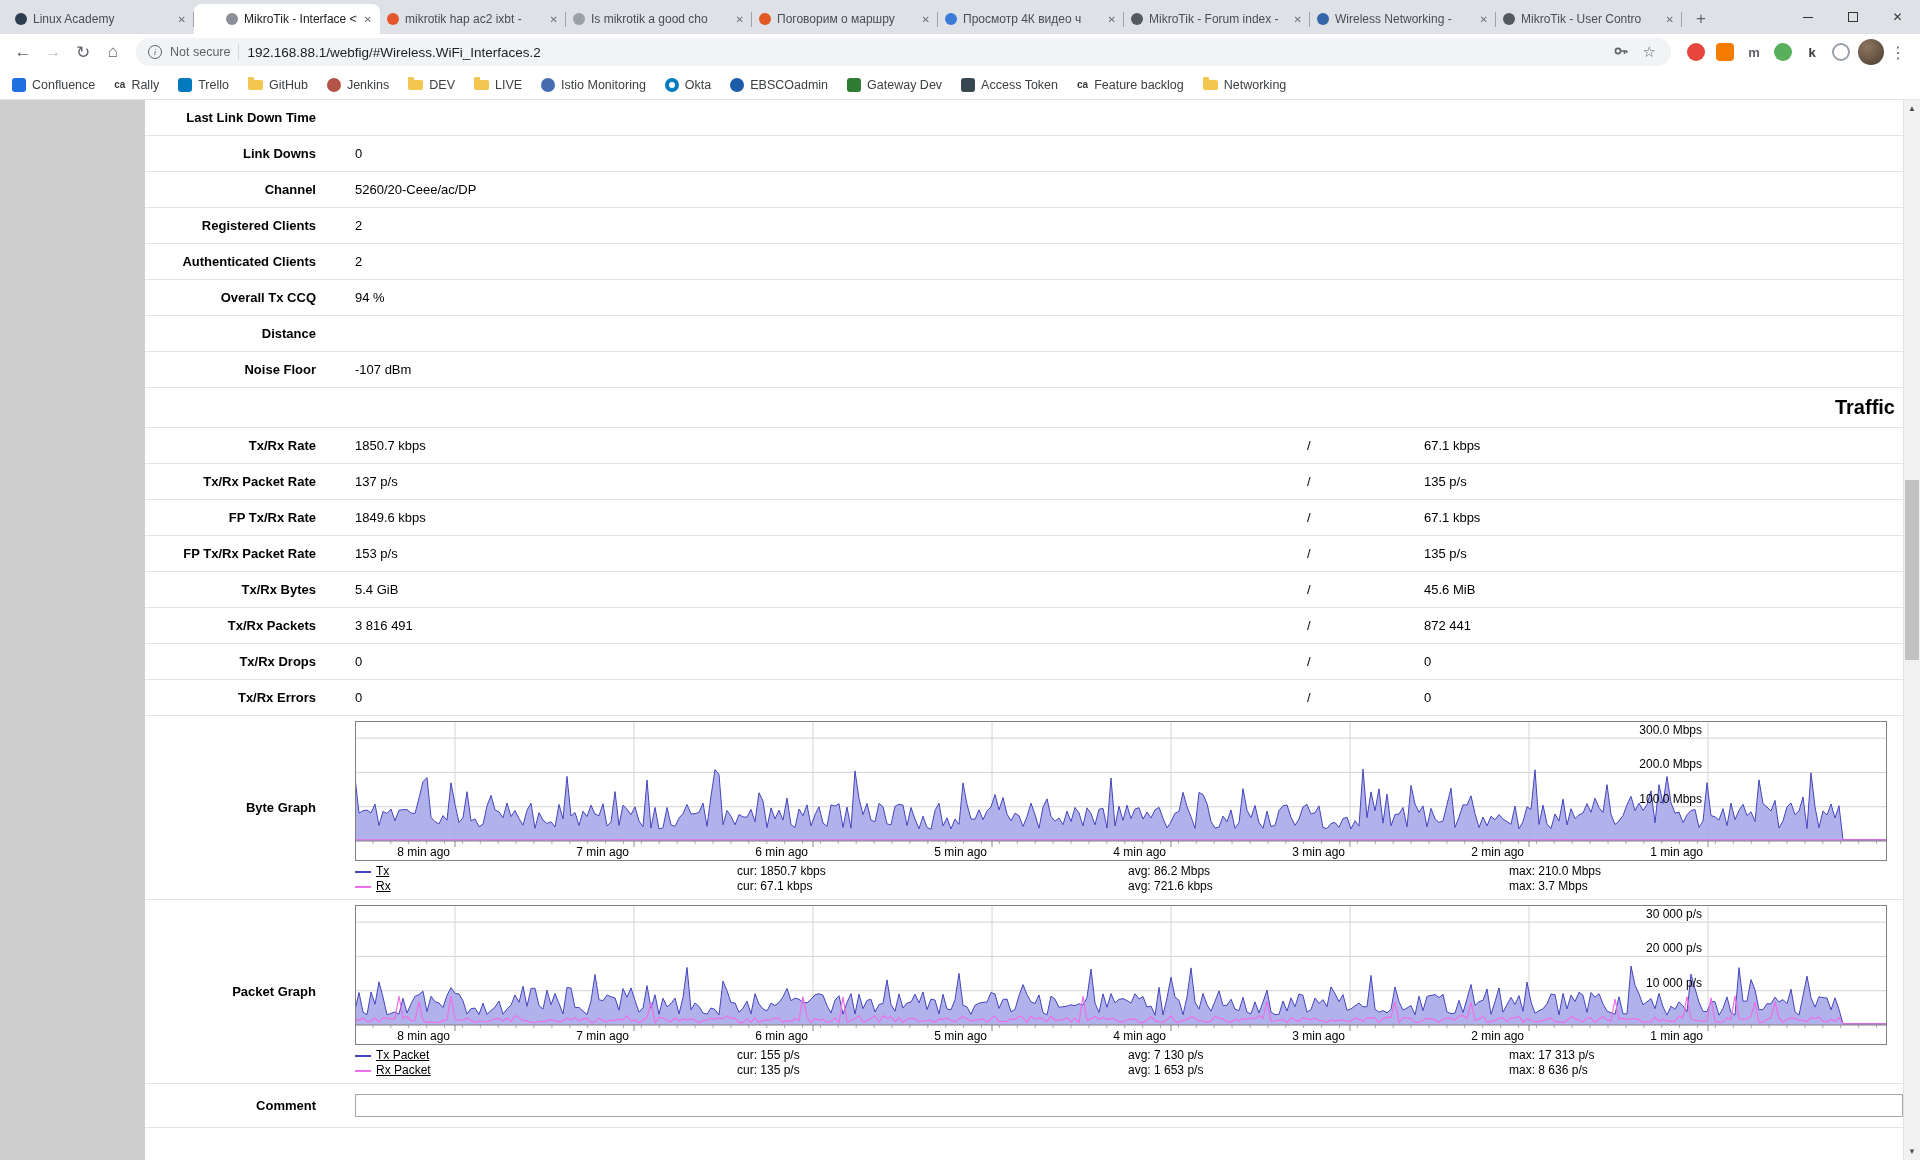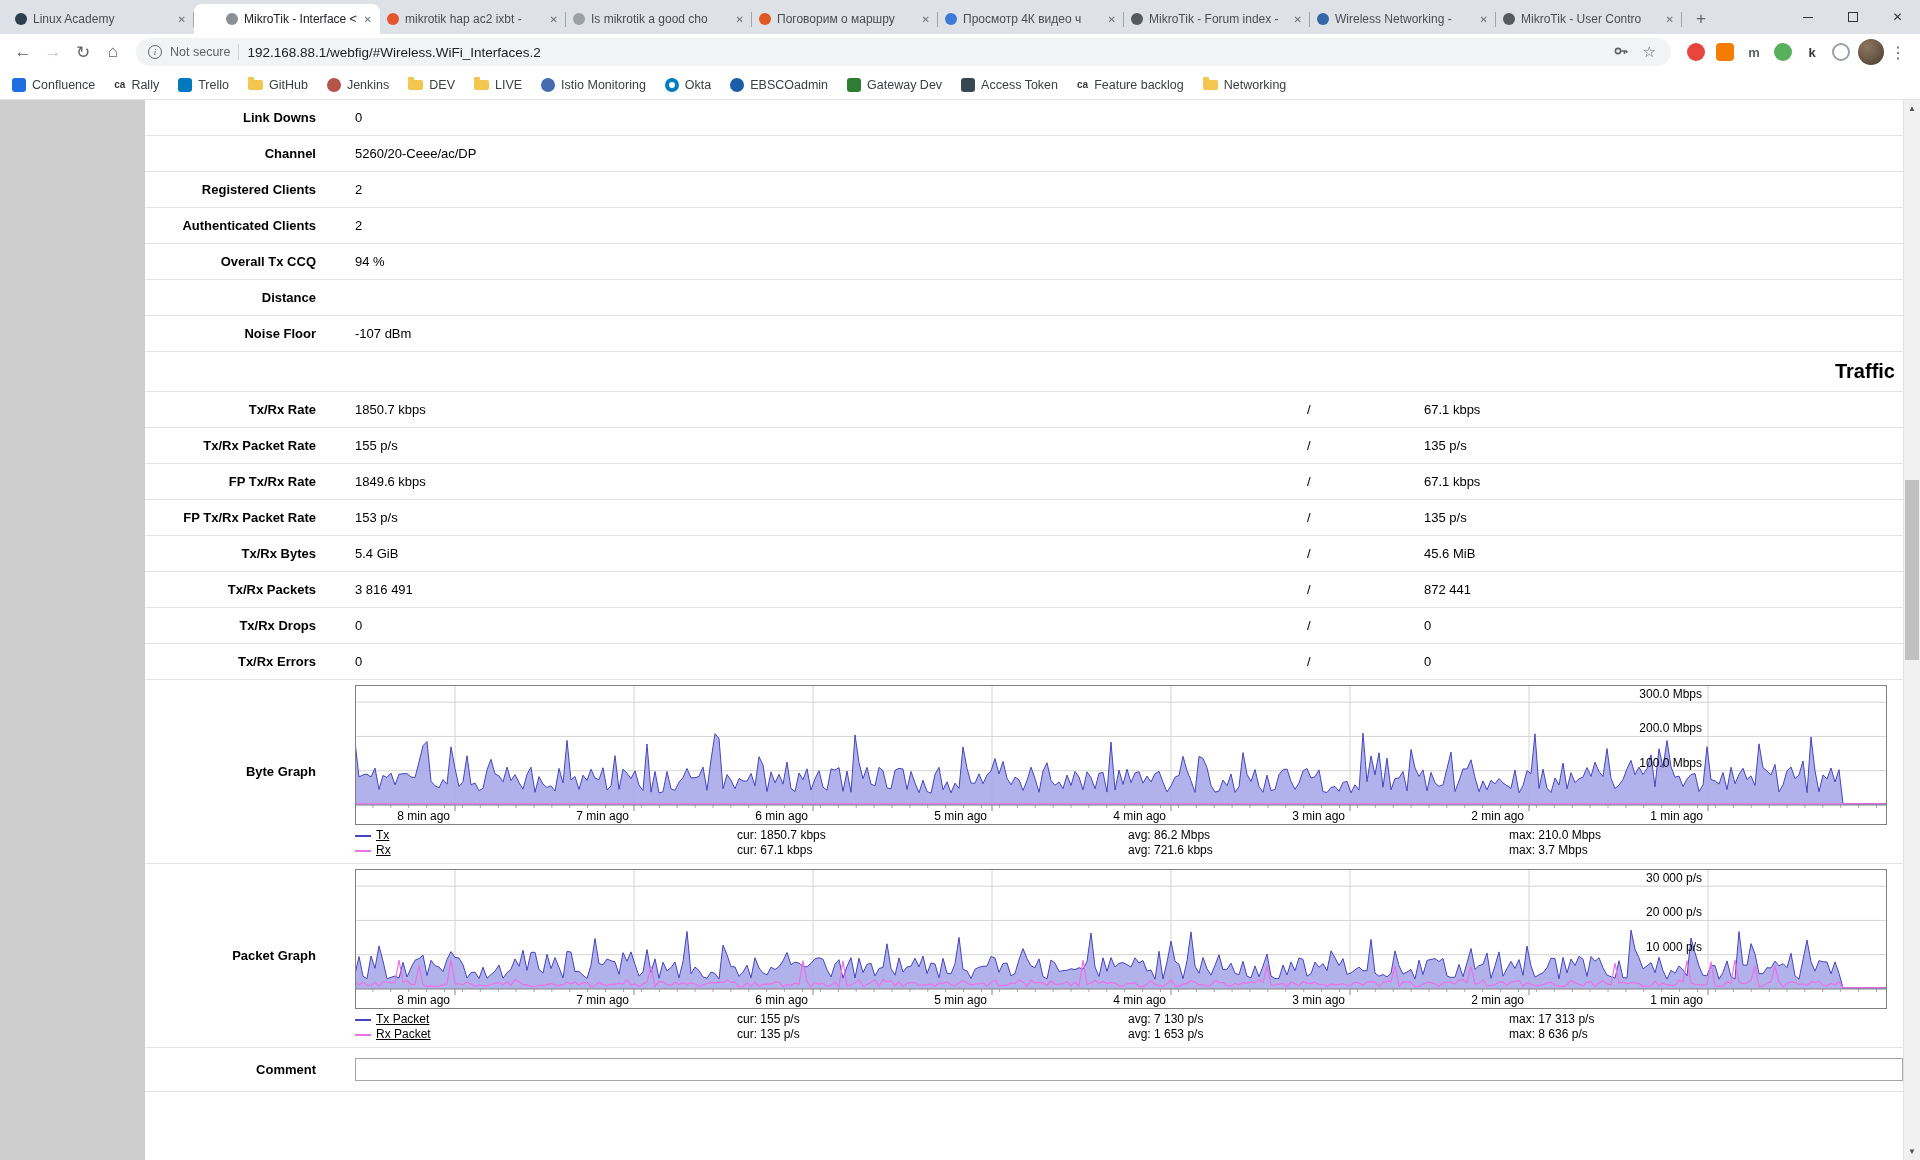--- a/index.html
+++ b/index.html
@@ -236,20 +236,24 @@
       <span class="bm-folder"></span>
       <span class="bm-lb">Networking</span>
     </div>
   </div>
 
 <div class="page">
   <div class="webfig-side"></div>
   <div class="content">
     <div id="form">
         <div class="frow">
+          <div class="lbl">Last Link Down Time</div>
+          <div class="val"><span></span></div>
+        </div>
+        <div class="frow">
           <div class="lbl">Link Downs</div>
           <div class="val"><span>0</span></div>
         </div>
         <div class="frow">
           <div class="lbl">Channel</div>
           <div class="val"><span>5260/20-Ceee/ac/DP</span></div>
         </div>
         <div class="frow">
           <div class="lbl">Registered Clients</div>
           <div class="val"><span>2</span></div>
@@ -272,21 +276,21 @@
         </div>
         <div class="sec-row">
           <span class="sec-title">Traffic</span>
         </div>
         <div class="frow">
           <div class="lbl">Tx/Rx Rate</div>
           <div class="val"><span class="v1">1850.7 kbps</span><span class="vsep">/</span><span>67.1 kbps</span></div>
         </div>
         <div class="frow">
           <div class="lbl">Tx/Rx Packet Rate</div>
-          <div class="val"><span class="v1">155 p/s</span><span class="vsep">/</span><span>135 p/s</span></div>
+          <div class="val"><span class="v1">137 p/s</span><span class="vsep">/</span><span>135 p/s</span></div>
         </div>
         <div class="frow">
           <div class="lbl">FP Tx/Rx Rate</div>
           <div class="val"><span class="v1">1849.6 kbps</span><span class="vsep">/</span><span>67.1 kbps</span></div>
         </div>
         <div class="frow">
           <div class="lbl">FP Tx/Rx Packet Rate</div>
           <div class="val"><span class="v1">153 p/s</span><span class="vsep">/</span><span>135 p/s</span></div>
         </div>
         <div class="frow">

